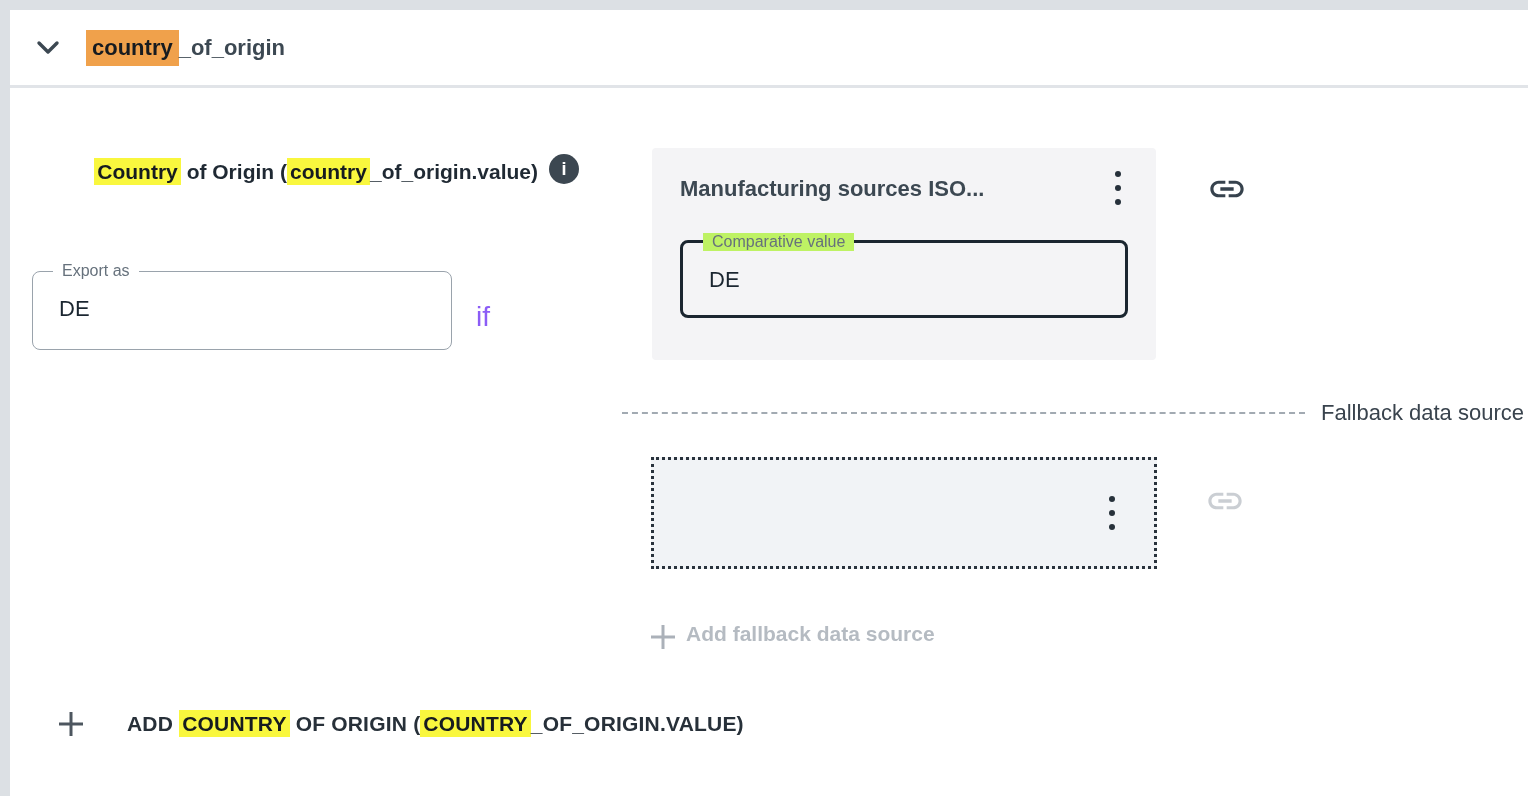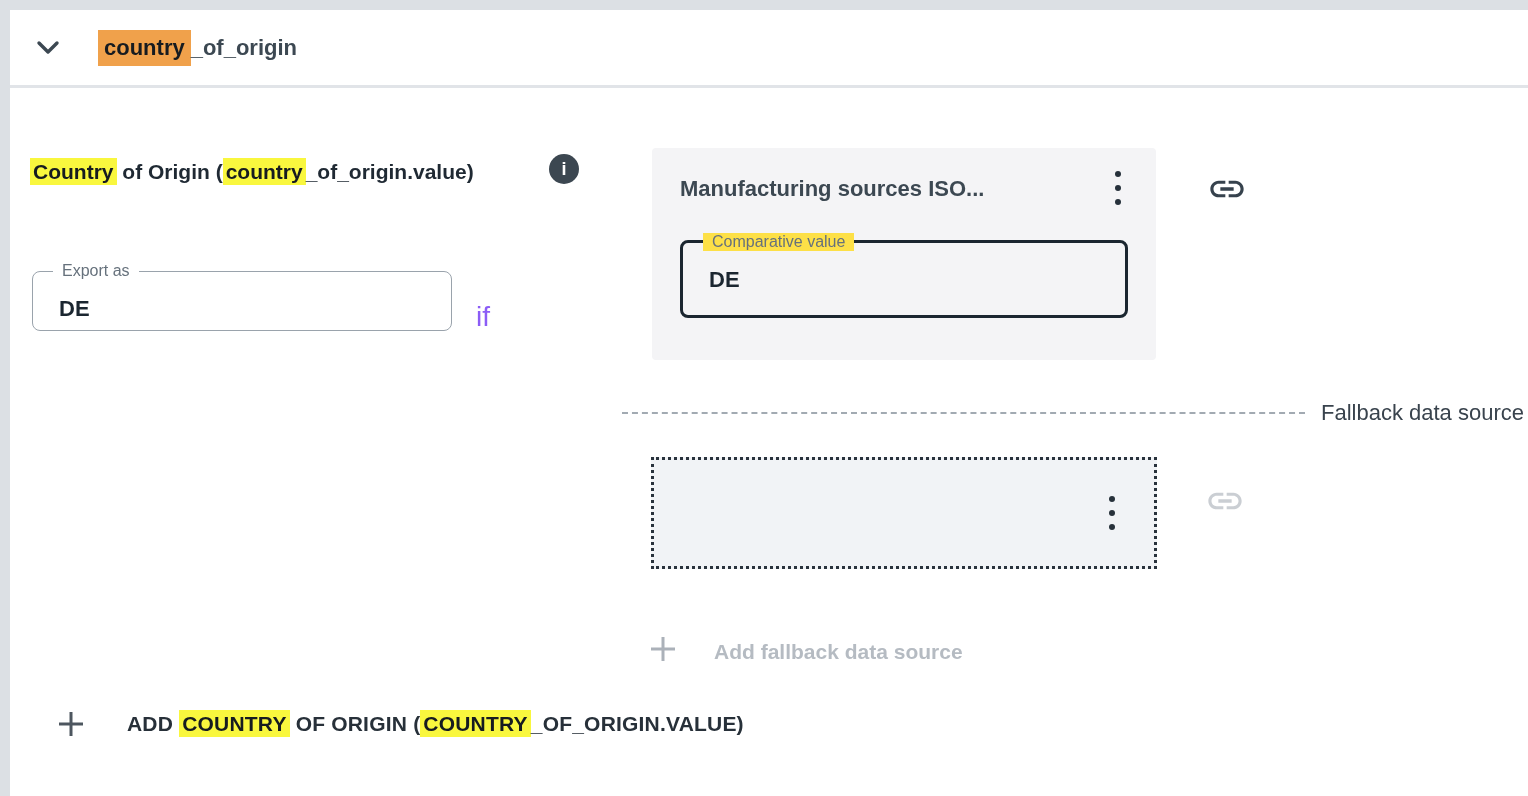--- a/index.html
+++ b/index.html
@@ -15,56 +15,56 @@
     position:absolute; left:10px; top:10px; right:0; bottom:0;
     background:#ffffff;
   }
   
   .section-header {
     position:absolute; left:0; top:0; right:0; height:78px;
     border-bottom:3px solid #e1e4e8;
     display:flex; align-items:center; cursor:pointer;
   }
   .chevron-wrap { margin-left:25px; width:26px; height:26px; display:flex; align-items:center; justify-content:center; }
-  .section-title { margin-left:37px; font-size:22px; font-weight:700; color:#3c4852; }
+  .section-title { margin-left:25px; font-size:22px; font-weight:700; color:#3c4852; }
   .mark-orange {
     background:var(--orange-highlight,#F0A14B);
     color:#161b20; padding:5px 6px 6px 6px;
   }
   .mark-yellow {
     background:var(--yellow-highlight,#F9F73E);
     color:#161b20; padding:2px 3px;
   }
   
   .field-label {
     position:absolute; left:20px; top:142px; width:508px;
     font-size:21px; font-weight:700; color:#1f2933;
-    line-height:40px; word-break:break-all;
+    line-height:40px; word-break:break-all;text-align:right;
   }
   .info-icon {
     position:absolute; left:539px; top:144px; width:30px; height:30px;
     background:#3c4751; border-radius:50%;
     display:flex; align-items:center; justify-content:center;
     color:#ffffff; font-size:18px; font-weight:700; cursor:pointer;
   }
   .outlined-field {
     position:absolute; border-radius:8px; background:transparent;
   }
   .export-field {
-    left:22px; top:261px; width:420px; height:60px;
+    left:22px; top:261px; width:420px; height:79px;
     border:1.5px solid #9aa3ac; background:#ffffff;
   }
   .float-label {
     position:absolute; top:-10px; left:20px; padding:0 9px;
     font-size:16px; color:#66717c; background:#ffffff; line-height:18px;
   }
   .field-input {
     position:absolute; left:26px; top:24px; width:85%; border:none; outline:none;
     background:transparent; font-family:"Liberation Sans", sans-serif;
-    font-size:22px; font-weight:700; color:#1b2630;
+    font-size:22px; font-weight:400; color:#1b2630;
   }
   .if-label { position:absolute; left:466px; top:291px; font-size:28px; color:#8b5cf6; }
   
   .source-card {
     position:absolute; left:642px; top:138px; width:504px; height:212px;
     background:#f4f4f6; border-radius:4px; cursor:pointer;
   }
   .source-card-title {
     position:absolute; left:28px; top:28px; right:70px;
     font-size:22px; font-weight:700; color:#3c4852;
@@ -74,40 +74,40 @@
     position:absolute; width:24px; height:40px;
     display:flex; flex-direction:column; align-items:center; justify-content:center;
     gap:8px; cursor:pointer;
   }
   .kebab i { width:6px; height:6px; border-radius:50%; background:#27313b; }
   .card-kebab { right:26px; top:20px; }
   .comparative-field {
     left:28px; top:92px; right:28px; height:78px;
     border:3px solid #1b2630; background:transparent;
   }
-  .comparative-field .float-label { background:#fde047; }
+  .comparative-field .float-label { background:#bef264; }
   .link-btn { position:absolute; width:40px; height:40px; cursor:pointer; color:#36424d; }
   .link-btn svg { width:40px; height:40px; }
   .link-primary { left:1197px; top:159px; }
   .link-disabled { left:1195px; top:471px; color:#caced3; cursor:default; }
   
   .fallback-divider {
     position:absolute; left:612px; right:4px; top:386px; height:34px;
     display:flex; align-items:center;
   }
   .dash-line { flex:1; border-top:2px dashed #a2aab2; }
   .fallback-divider-label { margin-left:16px; font-size:22px; color:#39434d; white-space:nowrap; }
   .fallback-slot {
     position:absolute; left:641px; top:447px; width:506px; height:112px;
     border:3px dotted #29323c; background:#f1f3f6; cursor:pointer;
   }
   .slot-kebab { right:30px; top:33px; }
   .add-fallback {
     position:absolute; left:638px; top:612px; height:42px;
-    display:flex; align-items:flex-end; gap:36px; cursor:pointer;
+    display:flex; align-items:flex-start; gap:8px; cursor:pointer;
   }
   .add-fallback-label { font-size:21px; font-weight:700; color:#b5bbc2; }
   
   .add-row {
     position:absolute; left:47px; top:692px; height:44px;
     display:flex; align-items:center; gap:42px; cursor:pointer;
   }
   .add-row-label {
     font-size:21px; font-weight:700; color:#273039; letter-spacing:0.2px;
   }

